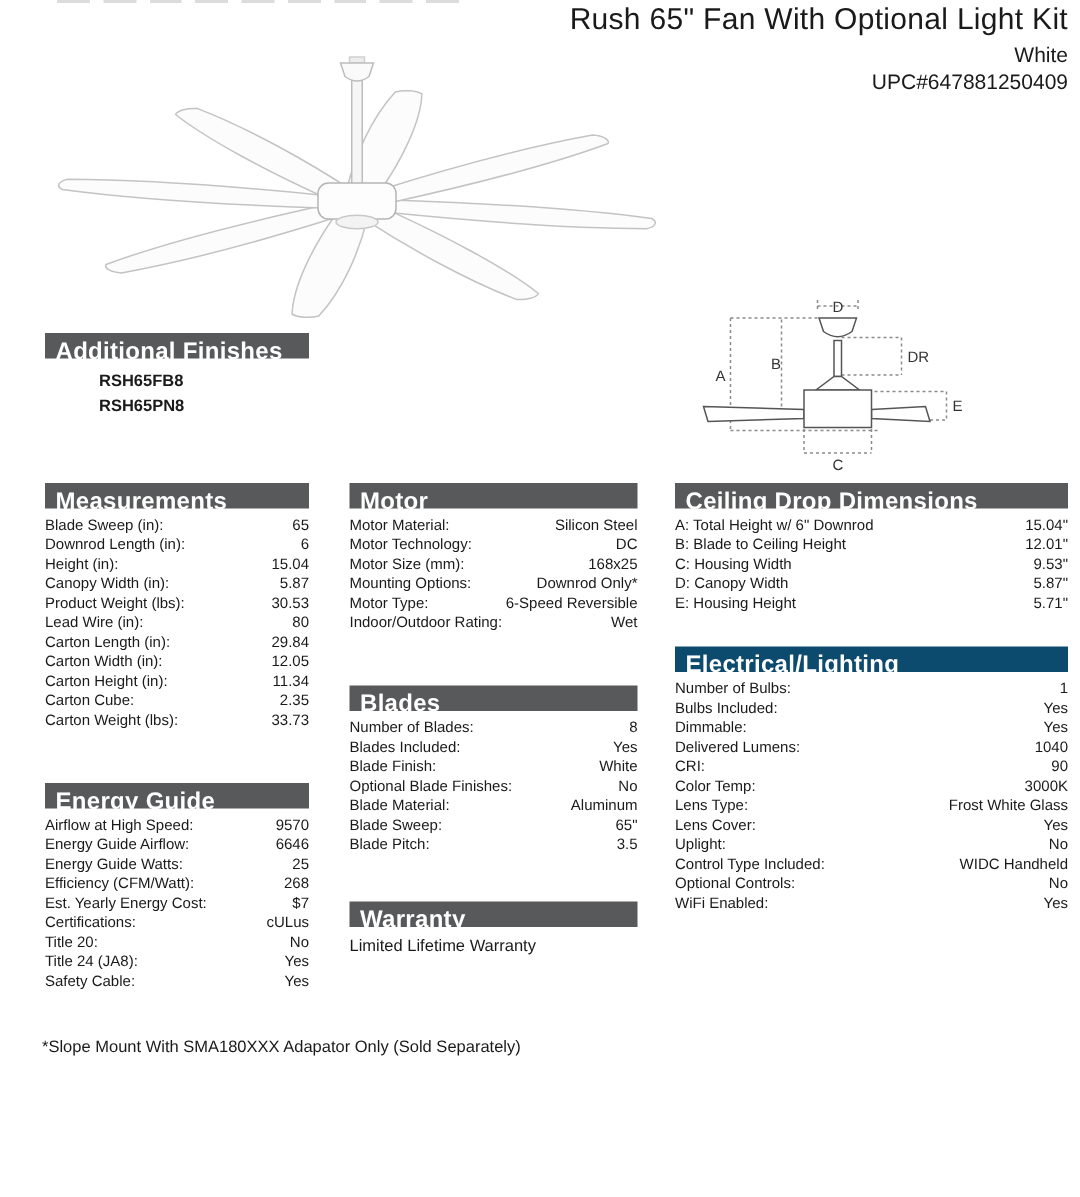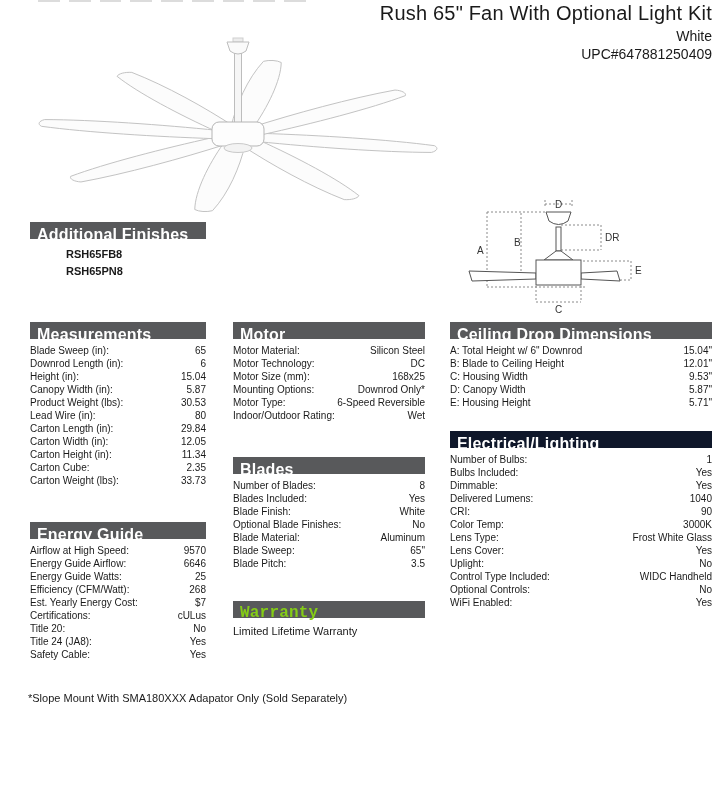--- a/index.html
+++ b/index.html
@@ -285,21 +285,21 @@
           <span class="spec-value">65"</span>
         </div>
         <div class="spec-row">
           <span class="spec-label">Blade Pitch:</span>
           <span class="spec-value">3.5</span>
         </div>
       </div>
   </div>
 
   <div class="section" style="left:233px;top:601px;width:192px;">
-    <div class="bar" style="background: rgb(88, 89, 91); color: #84cc16; font-family: Liberation Mono, monospace;">Warranty</div>
+    <div class="bar" style="background: rgb(88, 89, 91); color: #ffffff;">Warranty</div>
     <div class="warranty-text">Limited Lifetime Warranty</div>
   </div>
 
   <div class="section" style="left:450px;top:322px;width:262px;">
     <div class="bar" style="background: rgb(88, 89, 91); color: rgb(255, 255, 255);">Ceiling Drop Dimensions</div>
     <div class="rows">
         <div class="spec-row">
           <span class="spec-label">A: Total Height w/ 6" Downrod</span>
           <span class="spec-value">15.04"</span>
         </div>
@@ -316,21 +316,21 @@
           <span class="spec-value">5.87"</span>
         </div>
         <div class="spec-row">
           <span class="spec-label">E: Housing Height</span>
           <span class="spec-value">5.71"</span>
         </div>
       </div>
   </div>
 
   <div class="section" style="left:450px;top:431px;width:262px;">
-    <div class="bar" style="background: #0f172a; color: rgb(255, 255, 255);">Electrical/Lighting</div>
+    <div class="bar" style="background: #0c4a6e; color: rgb(255, 255, 255);">Electrical/Lighting</div>
     <div class="rows">
         <div class="spec-row">
           <span class="spec-label">Number of Bulbs:</span>
           <span class="spec-value">1</span>
         </div>
         <div class="spec-row">
           <span class="spec-label">Bulbs Included:</span>
           <span class="spec-value">Yes</span>
         </div>
         <div class="spec-row">

